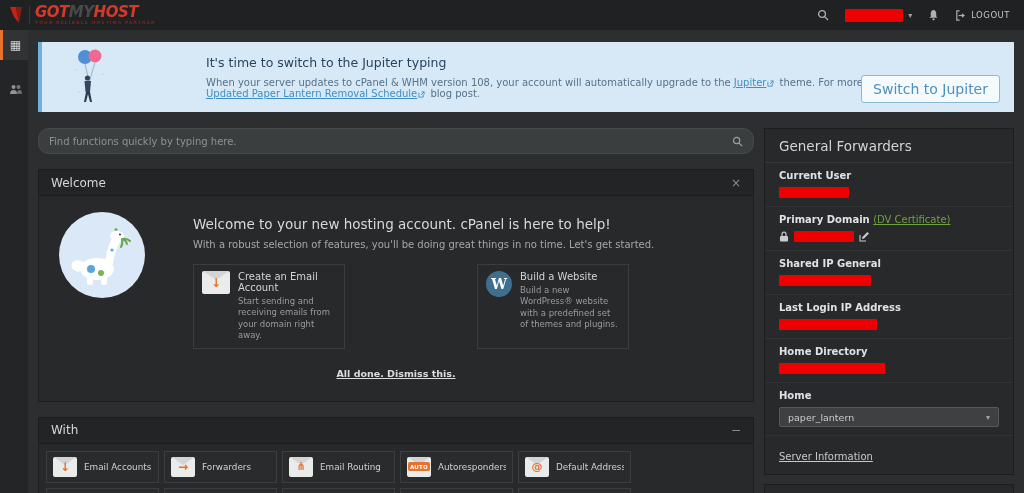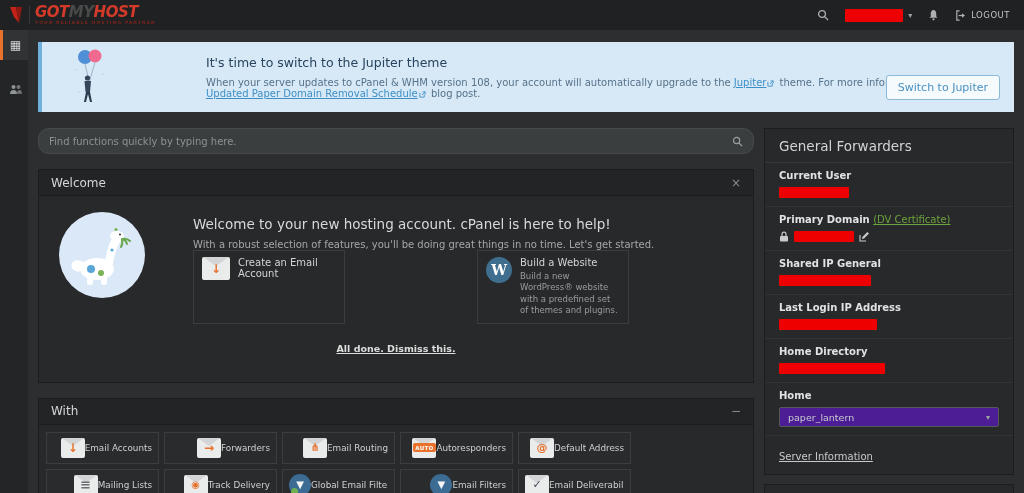--- a/index.html
+++ b/index.html
@@ -38,21 +38,21 @@
 
   
   .banner { height:70px; background:#d7e9f6; border-left:4px solid #6fb0da; position:relative;
             display:flex; align-items:center; padding:0 14px; }
   .banner-illustration { margin-left:14px; margin-right:96px; flex:0 0 auto; }
   .banner-title { font-size:12.5px; color:#28445e; font-weight:normal; margin-bottom:7px; }
   .banner-body { font-size:10px; color:#56728a; }
   .banner-link { color:#3e8fc6; text-decoration:underline; cursor:pointer; }
   .ext-ico { display:inline-block; vertical-align:-1px; margin:0 2px 0 1px; }
   .switch-btn { position:absolute; right:14px; top:33px; background:#f5fafd; border:1px solid #8ab9da;
-                color:#4a90c0; font-size:11px; padding:5px 11px; border-radius:3px; cursor:pointer;
+                color:#4a90c0; font-size:14px; padding:5px 11px; border-radius:3px; cursor:pointer;
                 font-family:"DejaVu Sans", sans-serif; }
 
   
   .search-row-wrap { display:flex; gap:10px; margin-top:16px; }
   .main-col { flex:1 1 auto; min-width:0; }
   .side-col { flex:0 0 250px; }
   .search-row { height:26px; background:#3b3e3f; border:1px solid #484b4c; border-radius:11px;
                 display:flex; align-items:center; padding:0 10px; }
   .search-input { flex:1; background:transparent; border:none; outline:none; color:#cfcfcf;
                   font-size:10px; font-family:"DejaVu Sans", sans-serif; }
@@ -64,32 +64,32 @@
                   display:flex; align-items:center; justify-content:space-between; }
   .panel-title { font-size:12px; color:#d5d6d7; }
   .panel-hbtn { color:#8a8d8e; font-size:12px; cursor:pointer; line-height:1; }
 
   
   .welcome-body { padding:12px 14px 10px; display:flex; }
   .dino-wrap { flex:0 0 auto; margin:4px 0 0 6px; }
   .welcome-texts { margin-left:48px; padding-top:8px; flex:1; }
   .welcome-heading { font-size:13.5px; color:#d8d9da; font-weight:normal; }
   .welcome-sub { font-size:10px; color:#a5a7a8; margin-top:7px; }
-  .cards-row { display:flex; gap:132px; }
+  .cards-row { display:flex; gap:132px; margin-top:14px; }
   .card { display:flex; gap:8px; border:1px solid #3c3d3e; padding:6px 8px; width:152px; cursor:pointer; }
   .card-title { font-size:10px; color:#d2d4d5; margin-bottom:3px; }
   .card-desc { font-size:8.5px; color:#999c9d; line-height:1.35; }
-  .dismiss-row { text-align:center; margin:13px 140px 16px 0; }
+  .dismiss-row { text-align:center; margin:13px 140px 10px 0; }
   .dismiss-link { font-size:9.5px; color:#dcdddd; text-decoration:underline; font-weight:bold; cursor:pointer; }
 
   
   .email-body { padding:7px 7px 10px; }
   .tile-grid { display:grid; grid-template-columns:repeat(5,113px); gap:5px 5px; }
-  .tile { height:32px; border:1px solid #3c3d3e; display:flex; align-items:center; gap:0;
-          padding:0 6px; cursor:pointer; background:#2a2b2c;justify-content:flex-end; }
+  .tile { height:32px; border:1px solid #3c3d3e; display:flex; align-items:center; gap:7px;
+          padding:0 6px; cursor:pointer; background:#2a2b2c; }
   .tile-label { font-size:8.8px; color:#ced1d3; white-space:nowrap; overflow:hidden; }
 
   
   .icon { width:24px; height:20px; min-width:24px; display:flex; align-items:center; justify-content:center;
           position:relative; border-radius:2px; }
   .icon::before { z-index:1; font-weight:bold; }
   
   .icon-envelope-download-icon,.icon-envelope-forward-icon,.icon-envelope-routing-icon,
   .icon-envelope-auto-icon,.icon-envelope-at-icon,.icon-envelope-list-icon,
   .icon-envelope-pin-icon,.icon-envelope-key-icon,.icon-envelope-import-icon,
@@ -122,21 +122,21 @@
 
   
   .side-panel { background:#28292a; border:1px solid #1d1d1d; }
   .side-panel + .side-panel { margin-top:9px; }
   .side-title { font-size:13.5px; color:#d2d4d5; padding:9px 14px 8px; border-bottom:1px solid #353637; }
   .gi-field { padding:7px 14px 8px; border-bottom:1px solid #323334; }
   .gi-label { font-size:10px; font-weight:bold; color:#e0e2e3; margin-bottom:6px; }
   .gi-value-row { display:flex; align-items:center; gap:5px; }
   .gi-redact { height:11px; background:#ee0000; border-radius:1px; }
   .cert-link { font-weight:normal; color:#6da33e; text-decoration:underline; cursor:pointer; }
-  .theme-select { height:20px; background:#4c1d95; border:1px solid #55595b; border-radius:2px;
+  .theme-select { height:20px; background:#404040; border:1px solid #55595b; border-radius:2px;
                   display:flex; align-items:center; justify-content:space-between; padding:0 8px; cursor:pointer; }
   .theme-value { font-size:9.5px; color:#c9cccd; }
   .server-link-row { padding:9px 14px 10px; }
   .server-link { font-size:10px; color:#c6cacc; text-decoration:underline; cursor:pointer; }
 
   svg { display:block; }
 </style>
 </head>
 <body>
 
@@ -205,26 +205,26 @@
         <line x1="15" y1="16" x2="19" y2="33" stroke="#8aa4b8" stroke-width="0.8"></line>
         <line x1="25" y1="14.5" x2="19.5" y2="33" stroke="#8aa4b8" stroke-width="0.8"></line>
         <circle cx="17.5" cy="30" r="2.6" fill="#35455a"></circle>
         <path d="M14.5 33 L21 33 L20 44 L15.5 44 Z" fill="#35455a"></path>
         <path d="M16 44 L14 54 L16 54 L18 46 L20 54 L22 54 L20 44 Z" fill="#2b3a4c"></path>
         <circle cx="6" cy="22" r="0.8" fill="#b8d2e6"></circle>
           <circle cx="33" cy="26" r="0.8" fill="#b8d2e6"></circle>
           <circle cx="9" cy="44" r="0.8" fill="#b8d2e6"></circle>
       </svg>
       <div class="banner-text">
-        <h2 class="banner-title">It's time to switch to the Jupiter theme</h2>
+        <h2 class="banner-title">It's time to switch to the Jupiter typing</h2>
         <p class="banner-body"><span>When your server updates to cPanel &amp; WHM version 108, your account will automatically upgrade to the </span><span class="banner-link">Jupiter</span><svg class="ext-ico" width="7" height="7" viewBox="0 0 8 8">
               <path d="M1 2 L1 7 L6 7 L6 4" fill="none" stroke="#3e8fc6" stroke-width="1"></path>
               <path d="M4 1 L7 1 L7 4" fill="none" stroke="#3e8fc6" stroke-width="1"></path>
               <line x1="7" y1="1" x2="3.5" y2="4.5" stroke="#3e8fc6" stroke-width="1"></line>
-            </svg><span> theme. For more information, read our </span><span class="banner-link">Updated Paper Domain Removal Schedule</span><svg class="ext-ico" width="7" height="7" viewBox="0 0 8 8">
+            </svg><span> theme. For more information, read our </span><span class="banner-link">Updated Paper Lantern Removal Schedule</span><svg class="ext-ico" width="7" height="7" viewBox="0 0 8 8">
               <path d="M1 2 L1 7 L6 7 L6 4" fill="none" stroke="#3e8fc6" stroke-width="1"></path>
               <path d="M4 1 L7 1 L7 4" fill="none" stroke="#3e8fc6" stroke-width="1"></path>
               <line x1="7" y1="1" x2="3.5" y2="4.5" stroke="#3e8fc6" stroke-width="1"></line>
             </svg><span> blog post.</span></p>
       </div>
       <button class="switch-btn">Switch to Jupiter</button>
     </section>
 
     <div class="search-row-wrap">
 
@@ -263,20 +263,21 @@
             </div>
             <div class="welcome-texts">
               <h3 class="welcome-heading">Welcome to your new hosting account. cPanel is here to help!</h3>
               <div class="welcome-sub">With a robust selection of features, you'll be doing great things in no time. Let's get started.</div>
               <div class="cards-row">
 
                   <div class="card">
                     <span class="icon icon-envelope-download-icon"></span>
                     <span>
                       <div class="card-title">Create an Email Account</div>
+                      <div class="card-desc">Start sending and receiving emails from your domain right away.</div>
                     </span>
                   </div>
 
                   <div class="card">
                     <span class="icon icon-wordpress-icon"></span>
                     <span>
                       <div class="card-title">Build a Website</div>
                       <div class="card-desc">Build a new WordPress® website with a predefined set of themes and plugins.</div>
                     </span>
                   </div>

